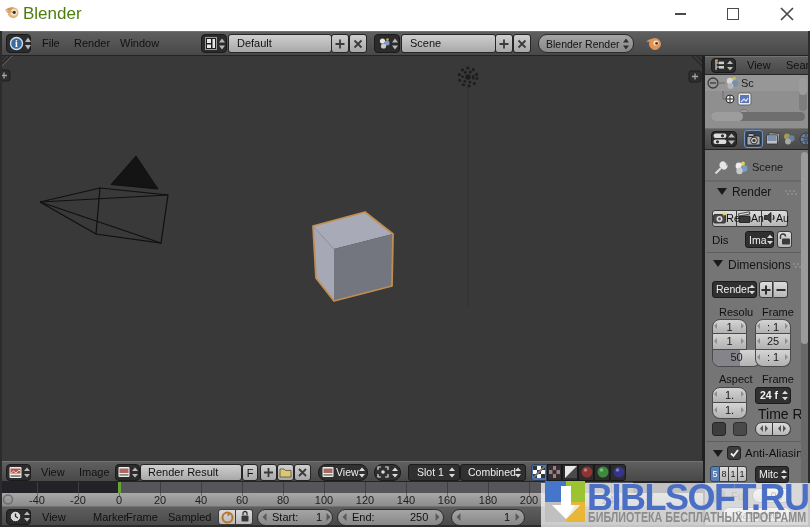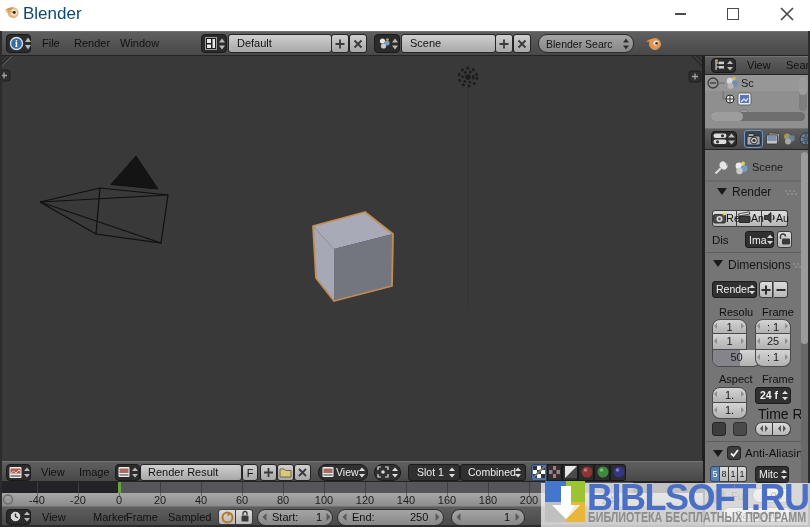--- a/index.html
+++ b/index.html
@@ -3,21 +3,21 @@
 <meta charset="utf-8">
 <style>
   * { margin:0; padding:0; box-sizing:border-box; }
   html,body { width:810px; height:527px; overflow:hidden; background:#fff; }
   #app { position:relative; width:810px; height:527px; font-family:"Liberation Sans", sans-serif; }
   .abs { position:absolute; }
   .txt { font-size:11px; color:#111; white-space:nowrap; }
 
   
   #titlebar { left:0; top:0; width:810px; height:31px; background:#fff; }
-  #titletext { left:23px; top:4px; font-size:17px; color:#0c4a6e; }
+  #titletext { left:23px; top:4px; font-size:17px; color:#4d7c0f; }
 
   
   .hdr { background:linear-gradient(#5f5f5f, #484848); border-top:1px solid #737373; border-bottom:1px solid #242424; }
   .btn-dark { background:#2b2b2b; border:1px solid #1b1b1b; border-radius:4px; }
   .field-light { background:linear-gradient(#cfcfcf,#a8a8a8); border:1px solid #252525; border-radius:3px; }
   .pill { background:linear-gradient(#a5a5a5,#888888); border:1px solid #2c2c2c; border-radius:9px; }
   .propbtn { background:linear-gradient(#dcdcdc,#b8b8b8); border:1px solid #3c3c3c; border-radius:3px; }
   .ddk { background:#303030; border:1px solid #1c1c1c; border-radius:3px; }
   .numf { background:linear-gradient(#d4d4d4,#b2b2b2); border:1px solid #4a4a4a; font-size:11px; color:#1a1a1a; text-align:center; line-height:15px; }
 </style>
@@ -94,21 +94,21 @@
   <div class="abs field-light" style="left:495px;top:34px;width:18px;height:19px;"></div>
   <svg class="abs" style="left:498px;top:38px;" width="12" height="12" viewBox="0 0 12 12">
       <path d="M6,1.5 V10.5 M1.5,6 H10.5" stroke="#3a3a3a" stroke-width="1.8"></path>
     </svg>
   <div class="abs field-light" style="left:513px;top:34px;width:18px;height:19px;"></div>
   <svg class="abs" style="left:516px;top:38px;" width="12" height="12" viewBox="0 0 12 12">
       <path d="M2.5,2.5 L9.5,9.5 M9.5,2.5 L2.5,9.5" stroke="#3a3a3a" stroke-width="1.8"></path>
     </svg>
 
   <div class="abs pill" style="left:538px;top:34px;width:96px;height:19px;"></div>
-  <div class="abs txt" style="left:546px;top:38px;font-size:10.5px;">Blender Searc</div>
+  <div class="abs txt" style="left:546px;top:38px;font-size:10.5px;">Blender Render</div>
   <svg class="abs" style="left:622px;top:37px;" width="8" height="14" viewBox="0 0 8 14">
     <path d="M1,5.5 L4,1.5 L7,5.5 Z" fill="#2e2e2e"></path>
       <path d="M1,8.5 L4,12.5 L7,8.5 Z" fill="#2e2e2e"></path>
   </svg>
 
   <svg class="abs" style="left:646px;top:36px;" width="16" height="15" viewBox="0 0 16 15">
     <circle cx="9" cy="8" r="5.5" fill="#e8914a"></circle>
     <circle cx="10" cy="7" r="2.6" fill="#f7e3cd"></circle>
     <circle cx="10.6" cy="7.4" r="1.4" fill="#4a3a2a"></circle>
     <path d="M0,5.5 Q4,2 9,3 L6.5,6 Z" fill="#e8914a"></path>

